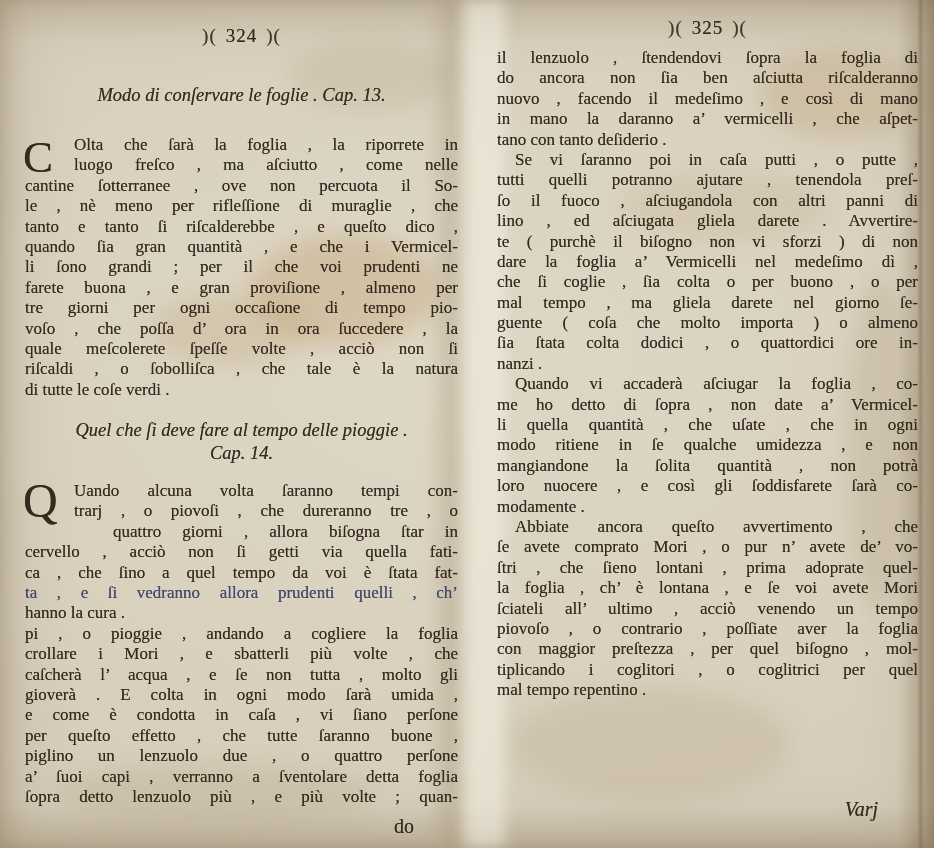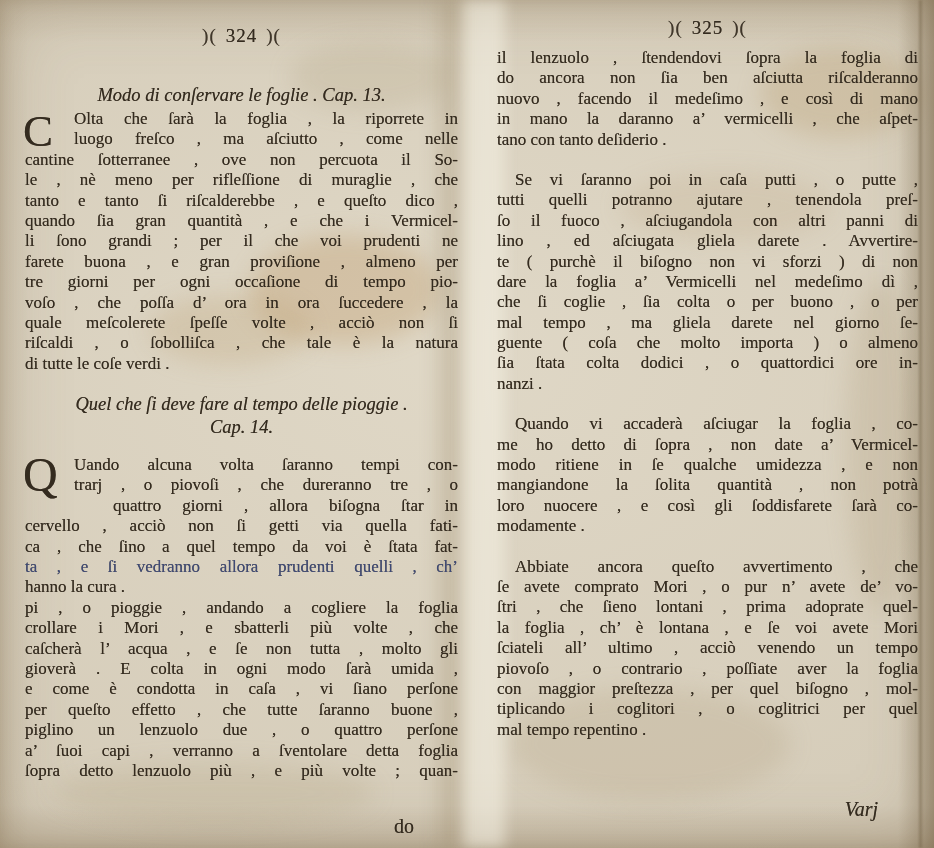--- a/index.html
+++ b/index.html
@@ -26,29 +26,29 @@
 
   .page{position:absolute; text-shadow:0 0 0.6px rgba(52,43,31,0.65);}
   .page-0{left:25px; top:24px; width:433px; height:812px;}
   .page-1{left:497px; top:16px; width:421px; height:820px;}
 
   .pg-header{text-align:center; font-size:19px; height:24px; line-height:24px; letter-spacing:1px;}
   .pg-header .orn{margin:0 9px; opacity:.92;}
 
   .heading{text-align:center; font-style:italic; font-size:18.5px;}
   .heading-line{line-height:23px; height:23px;}
-  .heading.h1{margin-top:36px; margin-bottom:2px;}
+  .heading.h1{margin-top:36px; margin-bottom:28px;}
   .heading.h2{margin-top:19px; margin-bottom:16px;}
 
   .para{position:relative; font-size:17px;}
   .line{line-height:20.4px; height:20.4px; text-align:justify; text-align-last:justify;
         white-space:nowrap; overflow:visible;}
   .line{white-space:normal;}
   .line.short{text-align-last:left;}
-  .line.first-indent{text-indent:18px;margin-top:20px;}
+  .line.first-indent{text-indent:18px;}
   .line.ind{padding-left:49px;}
   .line.ind2{padding-left:88px;}
   .dropcap{position:absolute; left:-2px; top:1px; font-size:45px; line-height:42px;}
   .para.dc-q .dropcap{font-size:48px; top:-1px;}
   .page-1 .blocks .para:first-child{margin-top:8px;}
 
   .catchword{position:absolute; font-size:20px;}
   .page-0 .catchword{top:791px; right:44px;text-align:right;}
   .page-1 .catchword{top:782px; right:40px; font-style:italic;}
 </style>
@@ -144,20 +144,21 @@
           <div class="line">dare la foglia a’ Vermicelli nel medeſimo dì ,</div>
           <div class="line">che ſi coglie , ſia colta o per buono , o per</div>
           <div class="line">mal tempo , ma gliela darete nel giorno ſe-</div>
           <div class="line">guente ( coſa che molto importa ) o almeno</div>
           <div class="line">ſia ſtata colta dodici , o quattordici ore in-</div>
           <div class="line short">nanzi .</div>
         </div>
         <div class="para">
           <div class="line first-indent">Quando vi accaderà aſciugar la foglia , co-</div>
           <div class="line">me ho detto di ſopra , non date a’ Vermicel-</div>
+          <div class="line">li quella quantità , che uſate , che in ogni</div>
           <div class="line">modo ritiene in ſe qualche umidezza , e non</div>
           <div class="line">mangiandone la ſolita quantità , non potrà</div>
           <div class="line">loro nuocere , e così gli ſoddisfarete ſarà co-</div>
           <div class="line short">modamente .</div>
         </div>
         <div class="para">
           <div class="line first-indent">Abbiate ancora queſto avvertimento , che</div>
           <div class="line">ſe avete comprato Mori , o pur n’ avete de’ vo-</div>
           <div class="line">ſtri , che ſieno lontani , prima adoprate quel-</div>
           <div class="line">la foglia , ch’ è lontana , e ſe voi avete Mori</div>

